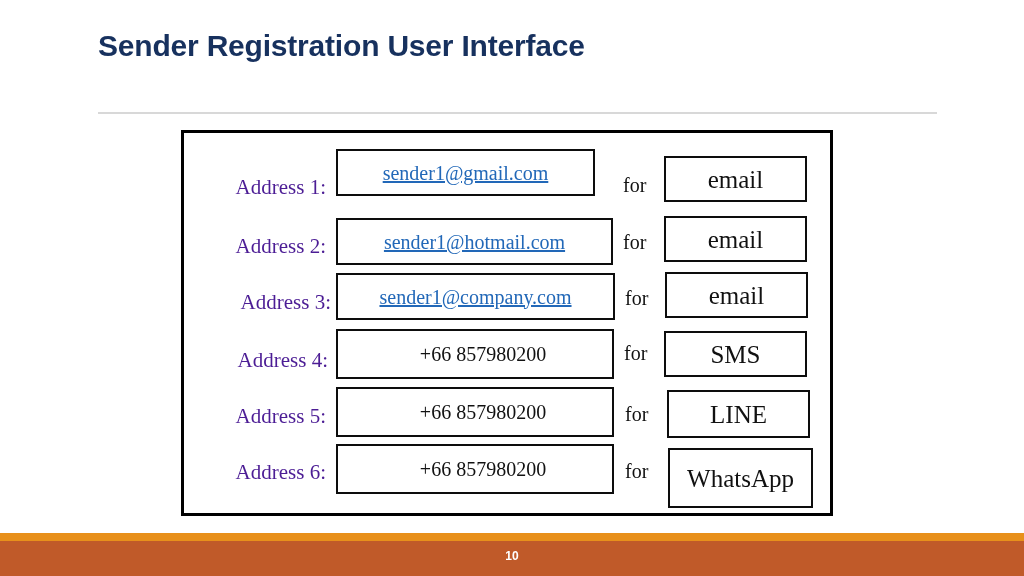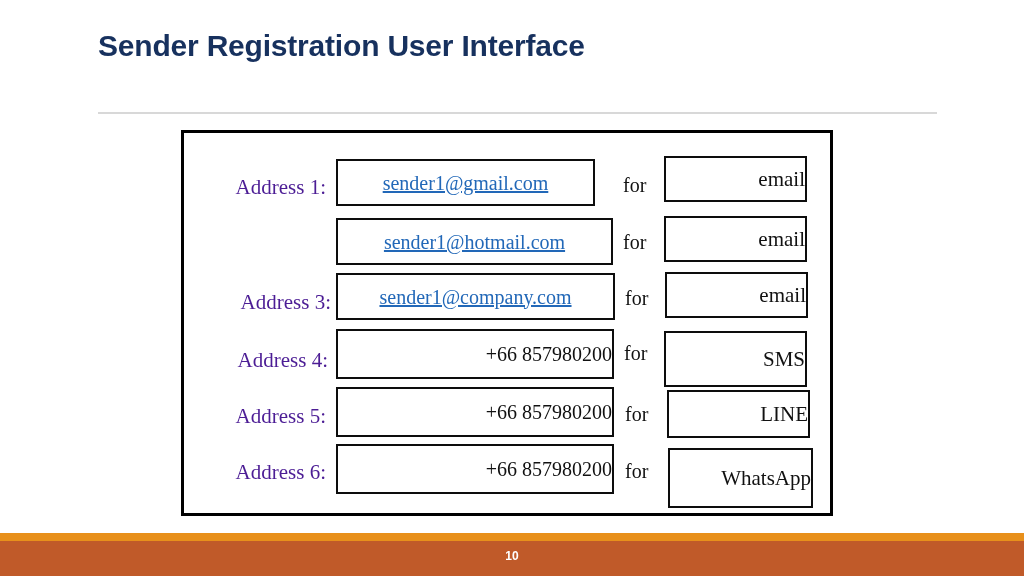--- a/index.html
+++ b/index.html
@@ -98,21 +98,21 @@
   }
 
   .value-text.link {
     color: #2268b8;
     text-decoration: underline;
     text-align: center;
   }
 
   .value-text.plain {
     color: #111111;
-    text-align: right;
+    text-align: center;
     padding-left: 16px;
   }
 
   .for-label {
     position: absolute;
     font-family: "Liberation Serif", serif;
     font-size: 20px;
     color: #111111;
     line-height: 24px;
     white-space: nowrap;
@@ -126,23 +126,23 @@
     height: 46px;
   }
 
   .type-text {
     position: absolute;
     left: 0;
     right: 0;
     top: 50%;
     transform: translateY(-50%);
     font-family: "Liberation Serif", serif;
-    font-size: 21px;
+    font-size: 25px;
     color: #111111;
-    text-align: right;
+    text-align: center;
     line-height: 25px;
     white-space: nowrap;
   }
 
   
   #footer-stripe {
     position: absolute;
     left: 0;
     top: 533px;
     width: 1024px;
@@ -177,30 +177,31 @@
 <div id="slide">
 
   <div id="slide-title">Sender Registration User Interface</div>
 
   <div id="title-divider"></div>
 
   <div id="diagram-frame">
 
     <div class="form-row">
       <div class="row-label" style="left:14px; top:41px; width:128px;">Address 1:</div>
-      <div class="value-box" style="left:152px; top:26px; width:259px;">
+      <div class="value-box" style="left:152px; top:16px; width:259px;">
         <div class="value-text link">sender1@gmail.com</div>
       </div>
       <div class="for-label" style="left:439px; top:40px;">for</div>
       <div class="type-box" style="left:480px; top:23px; width:143px;">
         <div class="type-text">email</div>
       </div>
     </div>
 
     <div class="form-row">
+      <div class="row-label" style="left:14px; top:100px; width:128px;">Address 2:</div>
       <div class="value-box" style="left:152px; top:85px; width:277px;">
         <div class="value-text link">sender1@hotmail.com</div>
       </div>
       <div class="for-label" style="left:439px; top:97px;">for</div>
       <div class="type-box" style="left:480px; top:83px; width:143px;">
         <div class="type-text">email</div>
       </div>
     </div>
 
     <div class="form-row">
@@ -213,21 +214,21 @@
         <div class="type-text">email</div>
       </div>
     </div>
 
     <div class="form-row">
       <div class="row-label" style="left:16px; top:214px; width:128px;">Address 4:</div>
       <div class="value-box" style="left:152px; top:196px; width:278px; height:50px;">
         <div class="value-text plain">+66 857980200</div>
       </div>
       <div class="for-label" style="left:440px; top:208px;">for</div>
-      <div class="type-box" style="left:480px; top:198px; width:143px; height:56px;">
+      <div class="type-box" style="left:480px; top:198px; width:143px; height:46px;">
         <div class="type-text">SMS</div>
       </div>
     </div>
 
     <div class="form-row">
       <div class="row-label" style="left:14px; top:270px; width:128px;">Address 5:</div>
       <div class="value-box" style="left:152px; top:254px; width:278px; height:50px;">
         <div class="value-text plain">+66 857980200</div>
       </div>
       <div class="for-label" style="left:441px; top:269px;">for</div>

